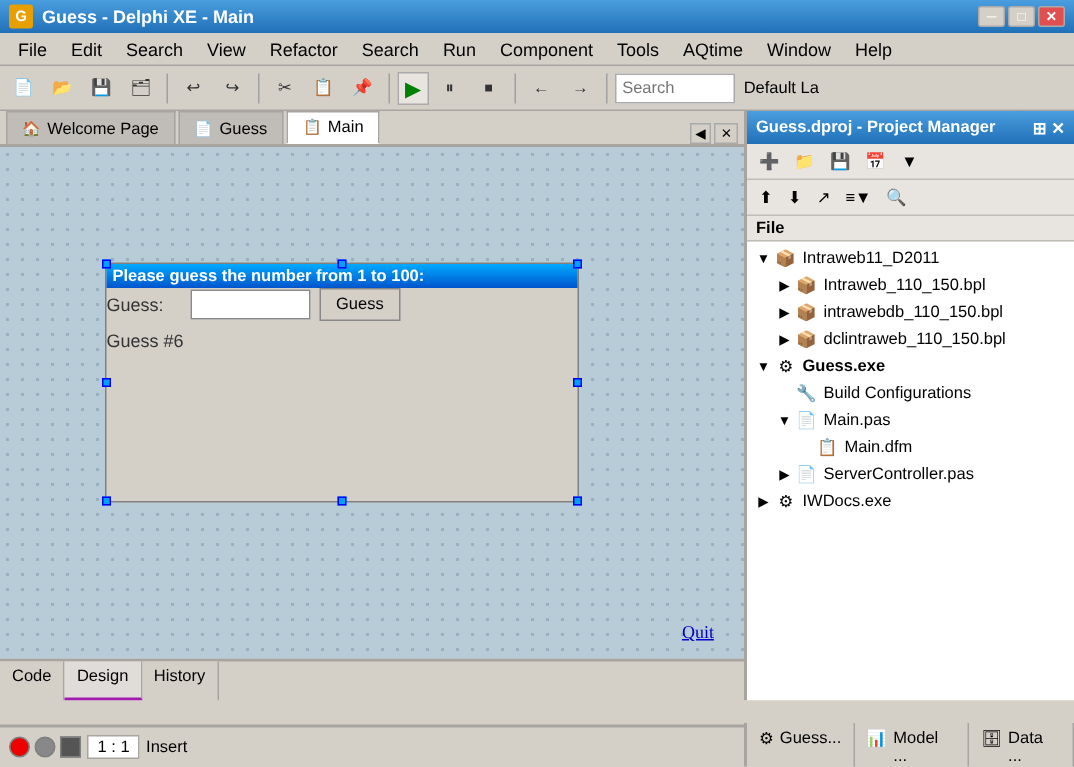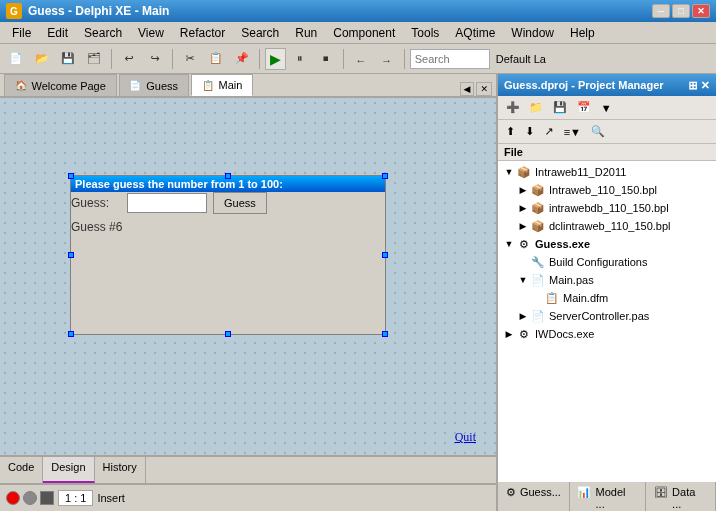--- a/index.html
+++ b/index.html
@@ -222,20 +222,21 @@
       text-overflow: ellipsis;
     }
 
     
     .status-bar {
       height: 28px;
       background: #d4d0c8;
       border-top: 2px solid #a8a4a0;
       display: flex;
       align-items: center;
+      margin-top: 16px;
     }
     .status-left {
       display: flex;
       align-items: center;
       gap: 4px;
       padding: 0 6px;
       flex: 1;
     }
     .status-record-btns { display: flex; gap: 3px; align-items: center; }
     .rec-btn { width: 14px; height: 14px; border-radius: 50%; border: 1px solid #808080; display: flex; align-items: center; justify-content: center; cursor: pointer; }

